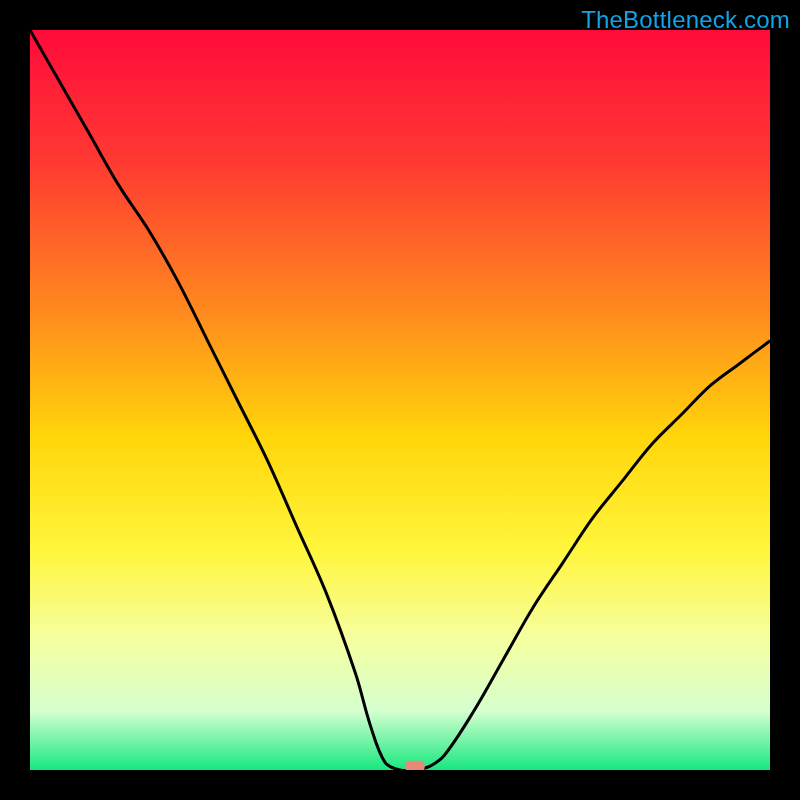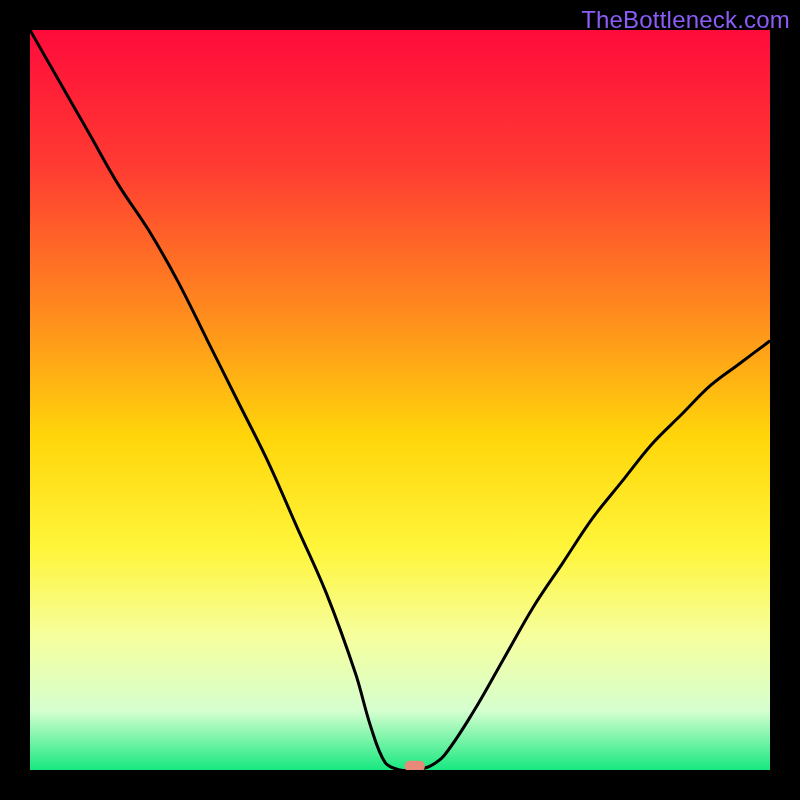--- a/index.html
+++ b/index.html
@@ -20,21 +20,21 @@
     position: absolute;
     left: 30px;
     top: 30px;
     width: 740px;
     height: 740px;
   }
   .watermark {
     position: absolute;
     top: 6px;
     right: 10px;
-    color: #8b5cf6;
+    color: #0ea5e9;
     font-size: 24px;
     font-weight: 500;
     letter-spacing: 0.2px;
   }
 </style>
 </head>
 <body>
 
 <div class="frame">
   <svg class="plot" viewBox="0 0 740 740">

